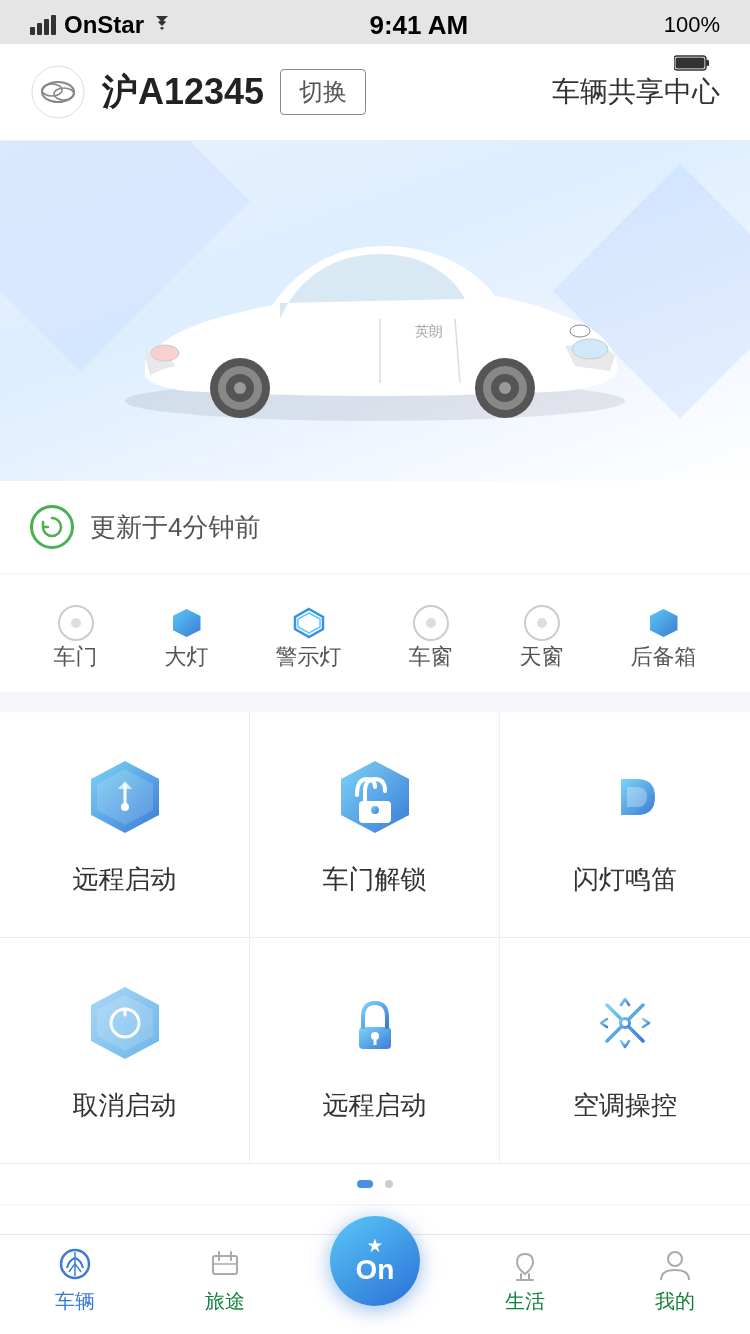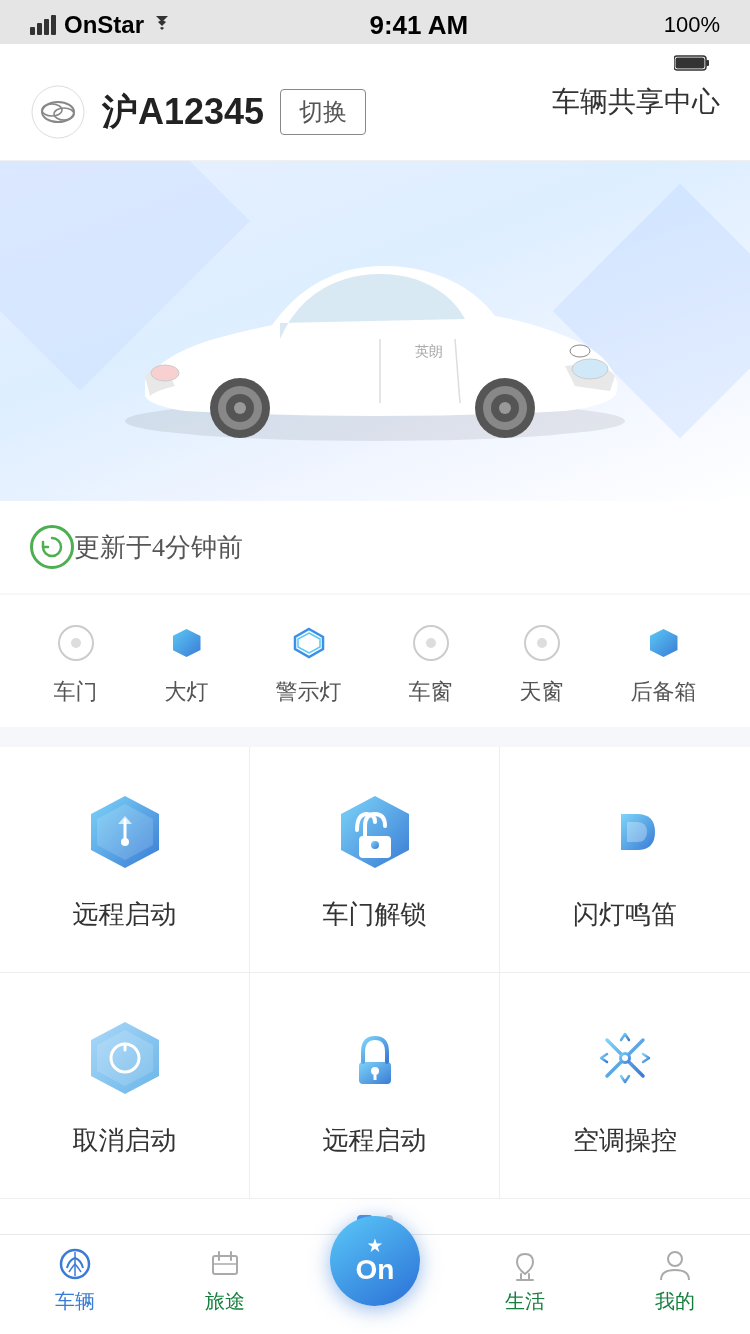--- a/index.html
+++ b/index.html
@@ -27,21 +27,21 @@
 
     
     .header {
       display: flex;
       align-items: center;
       justify-content: space-between;
       padding: 20px 30px;
       background: white;
       border-bottom: 1px solid #f0f0f0;
     }
-    .header-left { display: flex; align-items: center; gap: 16px; margin-top: 20px; }
+    .header-left { display: flex; align-items: center; gap: 16px; }
     .buick-logo {
       width: 56px;
       height: 56px;
     }
     .plate-number { font-size: 36px; font-weight: 600; color: #222; }
     .switch-btn {
       border: 1.5px solid #888;
       border-radius: 4px;
       padding: 6px 18px;
       font-size: 24px;
@@ -84,23 +84,23 @@
       width: 580px;
       height: 240px;
       position: relative;
       z-index: 2;
     }
 
     
     .update-status {
       display: flex;
       align-items: center;
+      gap: 16px;
       padding: 24px 30px;
       background: white;
-      font-family: Liberation Serif, serif;
     }
     .refresh-icon {
       width: 44px;
       height: 44px;
       border-radius: 50%;
       border: 3px solid #4CAF50;
       display: flex;
       align-items: center;
       justify-content: center;
       color: #4CAF50;
@@ -113,21 +113,21 @@
       display: flex;
       justify-content: space-around;
       padding: 30px 20px 20px;
       background: white;
       margin-top: 2px;
     }
     .status-item {
       display: flex;
       flex-direction: column;
       align-items: center;
-      gap: 16px;
+      gap: 1px;
     }
     .status-icon-circle {
       width: 36px;
       height: 36px;
       border-radius: 50%;
       border: 2px solid #ccc;
       display: flex;
       align-items: center;
       justify-content: center;
     }

